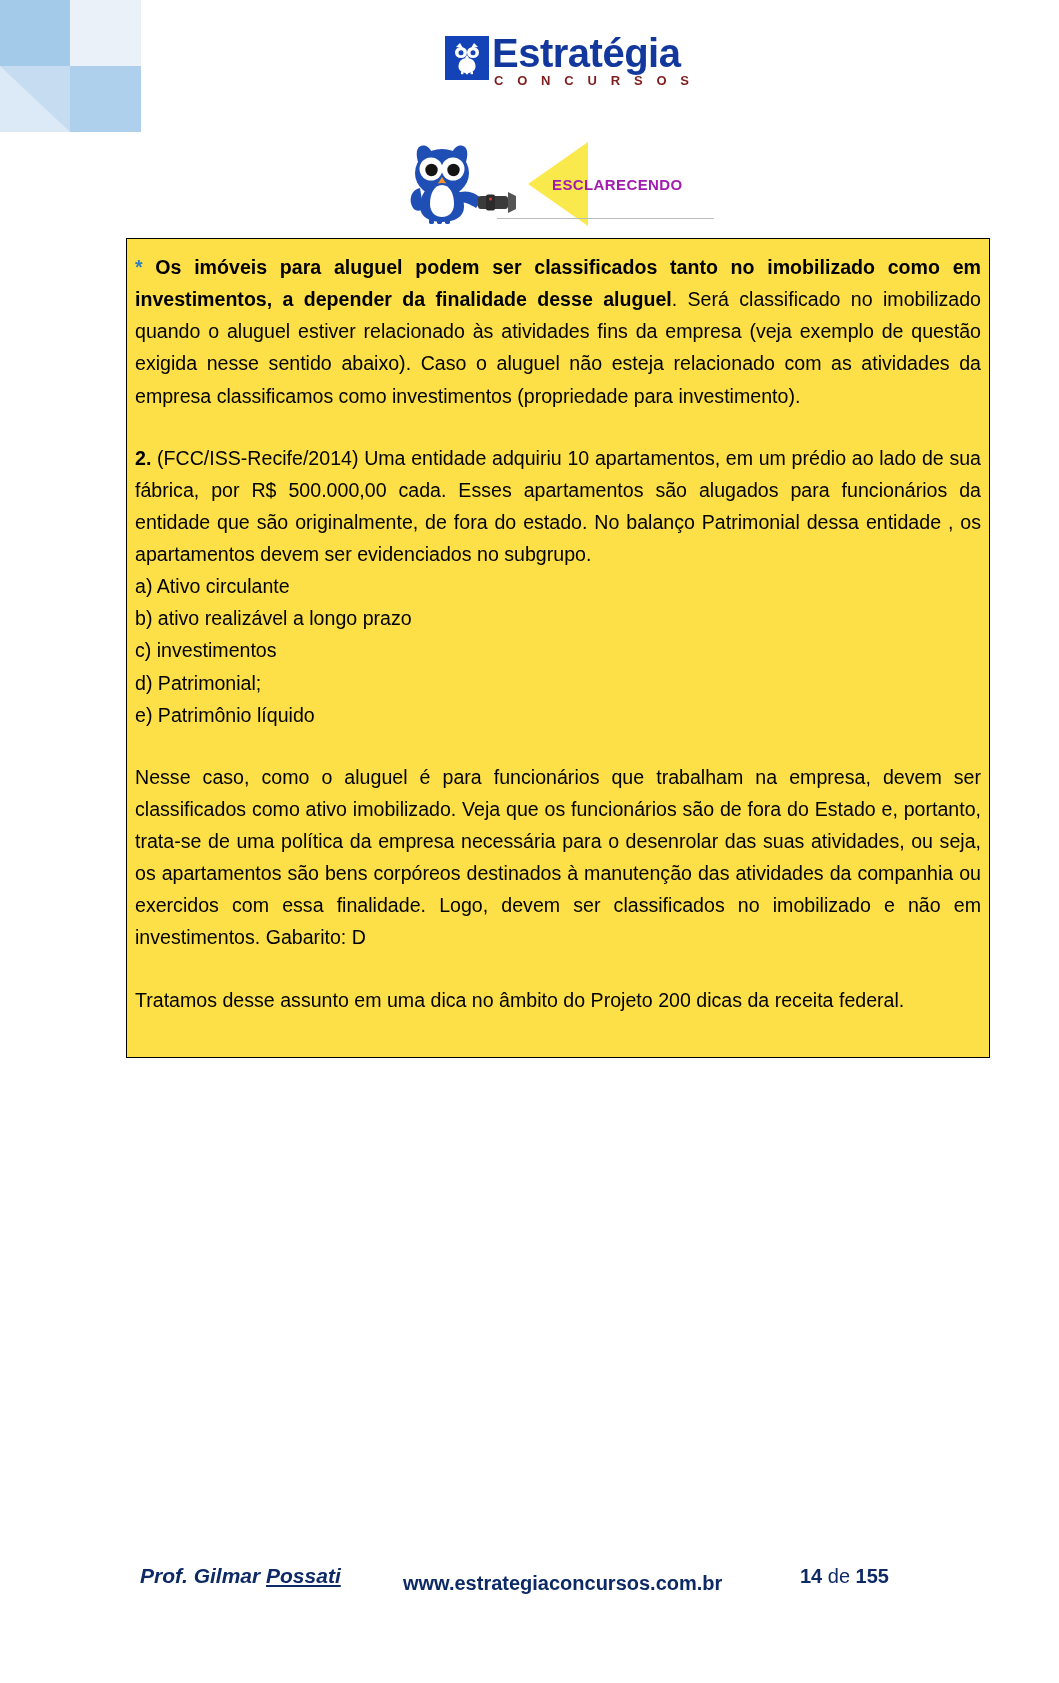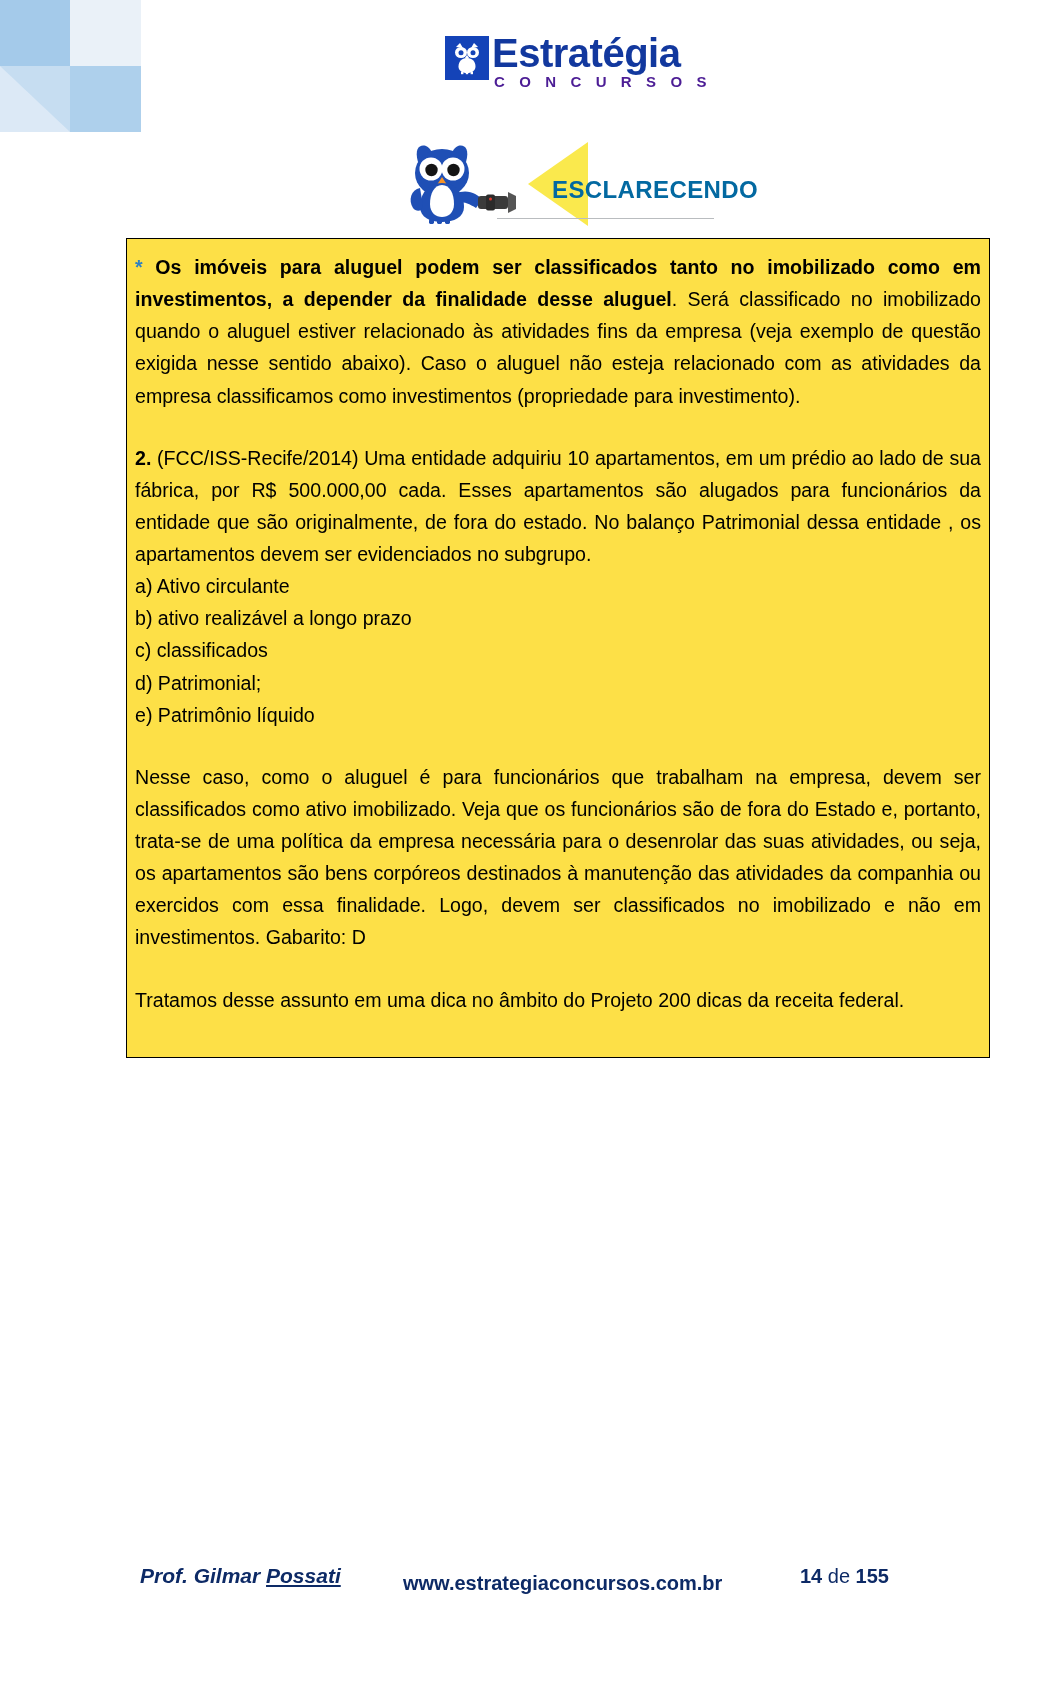--- a/index.html
+++ b/index.html
@@ -65,23 +65,23 @@
   .logo-word-main {
     font-family: "Liberation Sans", sans-serif;
     font-size: 40px;
     font-weight: 700;
     color: #12389e;
     letter-spacing: -0.5px;
     line-height: 0.98;
   }
   .logo-word-sub {
     font-family: "Liberation Sans", sans-serif;
-    font-size: 15px;
-    font-weight: 700;
-    color: #4c1d95;
+    font-size: 13px;
+    font-weight: 700;
+    color: #7f1d1d;
     letter-spacing: 5.1px;
     margin-top: 1px;
     margin-left: 2px;
   }
 
   
   .esclarecendo-banner {
     position: absolute;
     top: 138px;
     left: 404px;
@@ -96,23 +96,23 @@
   .banner-beam {
     position: absolute;
     left: 122px;
     top: 4px;
   }
   .banner-label {
     position: absolute;
     left: 148px;
     top: 38px;
     font-family: "Liberation Sans", sans-serif;
-    font-size: 24px;
-    font-weight: 700;
-    color: #0369a1;
+    font-size: 15px;
+    font-weight: 700;
+    color: #a21caf;
     letter-spacing: 0.4px;
     white-space: nowrap;
   }
   .banner-rule {
     position: absolute;
     left: 93px;
     top: 80px;
     width: 217px;
     height: 1px;
     background: #b9bcbf;
@@ -273,21 +273,21 @@
   </p>
 
   <div class="spacer"></div>
 
   <p class="just">
     <span class="bold">2.</span><span> (FCC/ISS-Recife/2014) Uma entidade adquiriu 10 apartamentos, em um prédio ao lado de sua fábrica, por R$ 500.000,00 cada. Esses apartamentos são alugados para funcionários da entidade que são originalmente, de fora do estado. No balanço Patrimonial dessa entidade , os apartamentos devem ser evidenciados no subgrupo.</span>
   </p>
 
   <p class="left">a) Ativo circulante</p>
   <p class="left">b) ativo realizável a longo prazo</p>
-  <p class="left">c) classificados</p>
+  <p class="left">c) investimentos</p>
   <p class="left">d) Patrimonial;</p>
   <p class="left">e) Patrimônio líquido</p>
 
   <div class="spacer"></div>
 
   <p class="just">Nesse caso, como o aluguel é para funcionários que trabalham na empresa, devem ser classificados como ativo imobilizado. Veja que os funcionários são de fora do Estado e, portanto, trata-se de uma política da empresa necessária para o desenrolar das suas atividades, ou seja, os apartamentos são bens corpóreos destinados à manutenção das atividades da companhia ou exercidos com essa finalidade. Logo, devem ser classificados no imobilizado e não em investimentos. Gabarito: D</p>
 
   <div class="spacer"></div>
 
   <p class="just">Tratamos desse assunto em uma dica no âmbito do Projeto 200 dicas da receita federal.</p>

